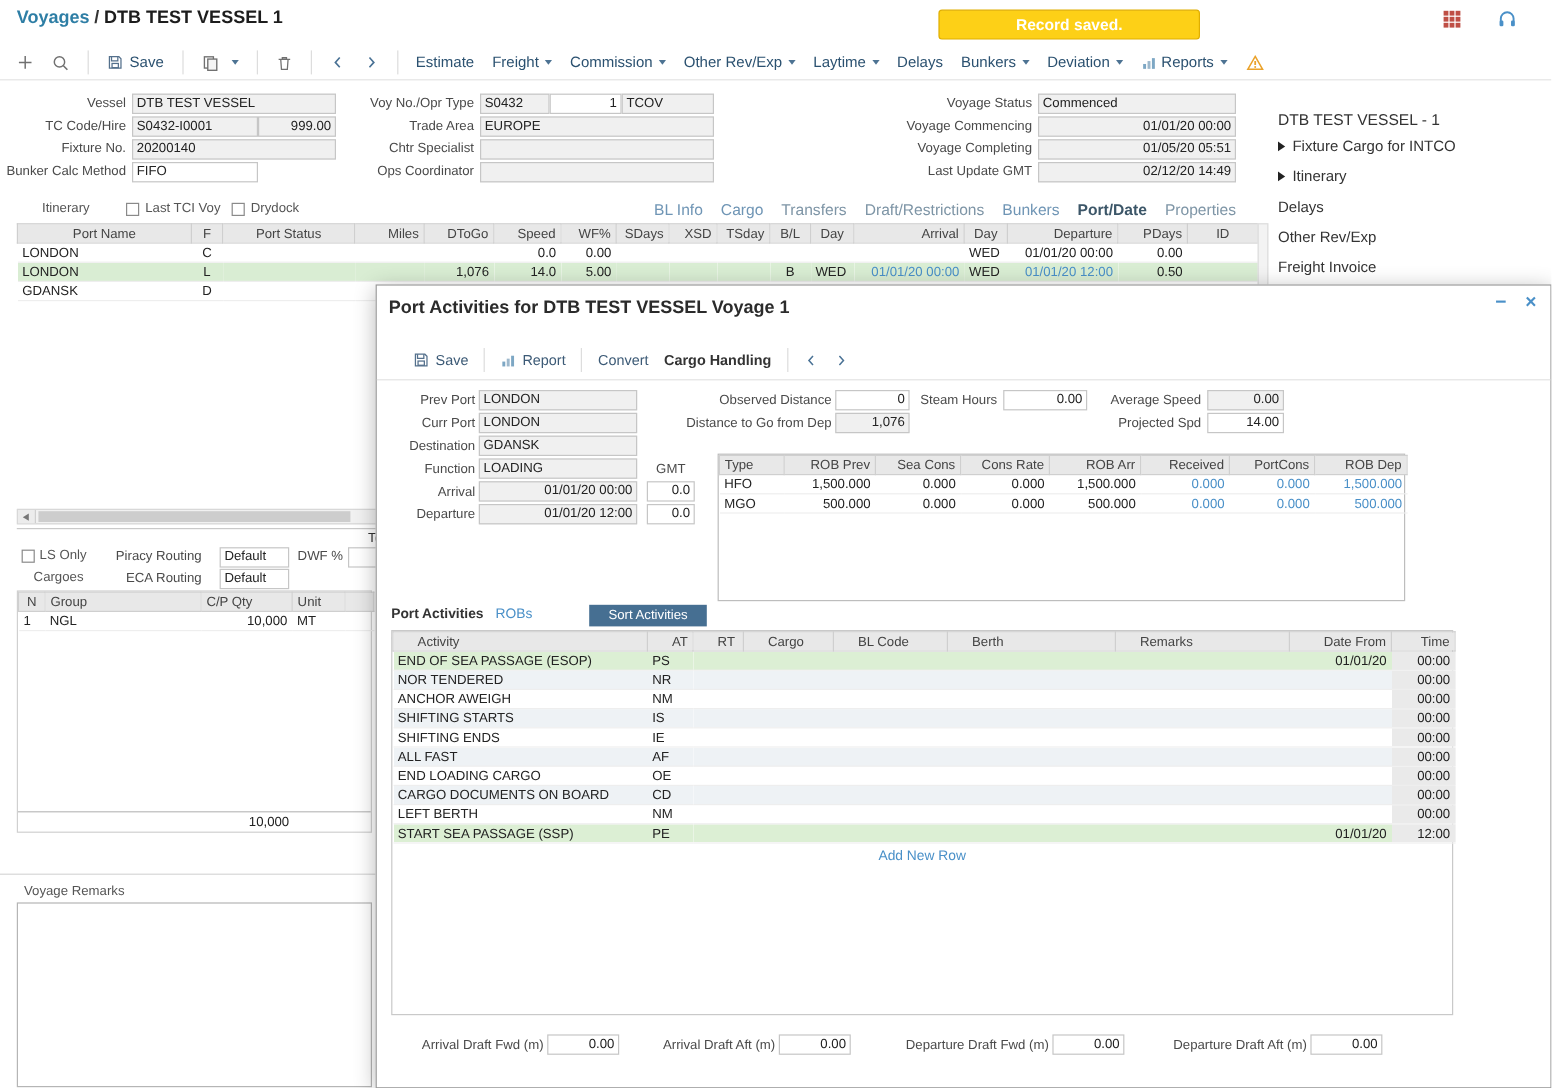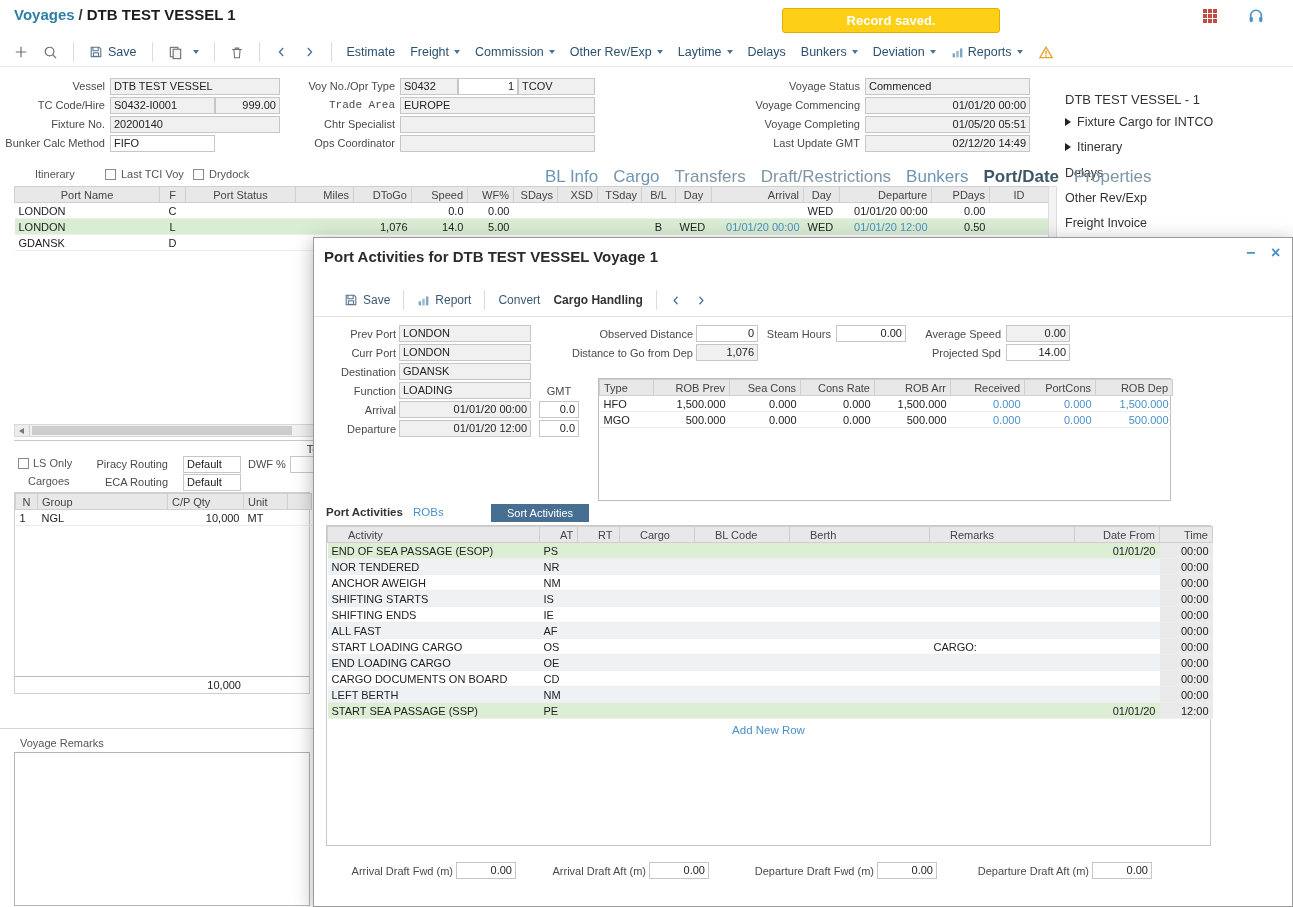--- a/index.html
+++ b/index.html
@@ -28,21 +28,21 @@
   .tline { position:absolute; left:0; top:66px; width:1293px; height:1px; background:#e4e4e4; }
 
   
   .sb-title { position:absolute; left:1065px; top:92px; font-size:13px; color:#333; }
   .sb-item { position:absolute; left:1065px; font-size:12.5px; color:#333; cursor:pointer; white-space:nowrap; }
   .tri-r { display:inline-block; width:0; height:0; border-top:4px solid transparent; border-bottom:4px solid transparent; border-left:6px solid #222; margin-right:6px; }
 
   
   .cb { position:absolute; width:11px; height:11px; border:1px solid #8a8a8a; background:#fff; cursor:pointer; }
   .cbl { position:absolute; color:#555; font-size:11px; }
-  .itabs { position:absolute; left:545px; top:167px; display:flex; gap:15px; font-size:17px; }
+  .itabs { position:absolute; left:545px; top:167px; display:flex; gap:15px; font-size:13px; }
   .itab { color:#7e95a6; cursor:pointer; }
   .itab.blue { color:#6f95b5; }
   .itab.active { color:#3c5668; font-weight:bold; }
 
   
   table { border-collapse:collapse; table-layout:fixed; width:100%; font-size:11px; }
   th,td { overflow:hidden; white-space:nowrap; padding:1px 4px; height:16px; }
   th { font-weight:normal; color:#444; background:#e8e8e8; border:1px solid #cfcfcf; border-left:none; }
   th:first-child { border-left:1px solid #cfcfcf; }
   td { border-bottom:1px solid #eeeeee; }
@@ -235,21 +235,21 @@
   <div class="fld ro num" style="left:215px; top:97px; width:65px;">999.00</div>
   <div class="lbl" style="left:2px; top:116px; width:103px;">Fixture No.</div>
   <div class="fld ro" style="left:110px; top:116px; width:170px;">20200140</div>
   <div class="lbl" style="left:2px; top:135px; width:103px;">Bunker Calc Method</div>
   <div class="fld" style="left:110px; top:135px; width:105px;">FIFO</div>
 
   <div class="lbl" style="left:287px; top:78px; width:108px;">Voy No./Opr Type</div>
   <div class="fld ro" style="left:400px; top:78px; width:58px;">S0432</div>
   <div class="fld num" style="left:458px; top:78px; width:60px;">1</div>
   <div class="fld ro" style="left:518px; top:78px; width:77px;">TCOV</div>
-  <div class="lbl" style="left:287px; top:97px; width:108px;font-family:Liberation Mono, monospace;">Trade Area</div>
+  <div class="lbl" style="left:287px; top:97px; width:108px;">Trade Area</div>
   <div class="fld ro" style="left:400px; top:97px; width:195px;">EUROPE</div>
   <div class="lbl" style="left:287px; top:116px; width:108px;">Chtr Specialist</div>
   <div class="fld ro" style="left:400px; top:116px; width:195px;"></div>
   <div class="lbl" style="left:287px; top:135px; width:108px;">Ops Coordinator</div>
   <div class="fld ro" style="left:400px; top:135px; width:195px;"></div>
 
   <div class="lbl" style="left:742px; top:78px; width:118px;">Voyage Status</div>
   <div class="fld ro" style="left:865px; top:78px; width:165px;">Commenced</div>
   <div class="lbl" style="left:742px; top:97px; width:118px;">Voyage Commencing</div>
   <div class="fld ro num" style="left:865px; top:97px; width:165px;">01/01/20 00:00</div>
@@ -649,31 +649,20 @@
             <td>AF</td>
             <td></td>
               <td></td>
               <td></td>
               <td></td>
             <td></td>
             <td></td>
             <td>00:00</td>
           </tr>
           <tr>
-            <td>START LOADING CARGO</td>
-            <td>OS</td>
-            <td></td>
-              <td></td>
-              <td></td>
-              <td></td>
-            <td>CARGO:</td>
-            <td></td>
-            <td>00:00</td>
-          </tr>
-          <tr>
             <td>END LOADING CARGO</td>
             <td>OE</td>
             <td></td>
               <td></td>
               <td></td>
               <td></td>
             <td></td>
             <td></td>
             <td>00:00</td>
           </tr>

